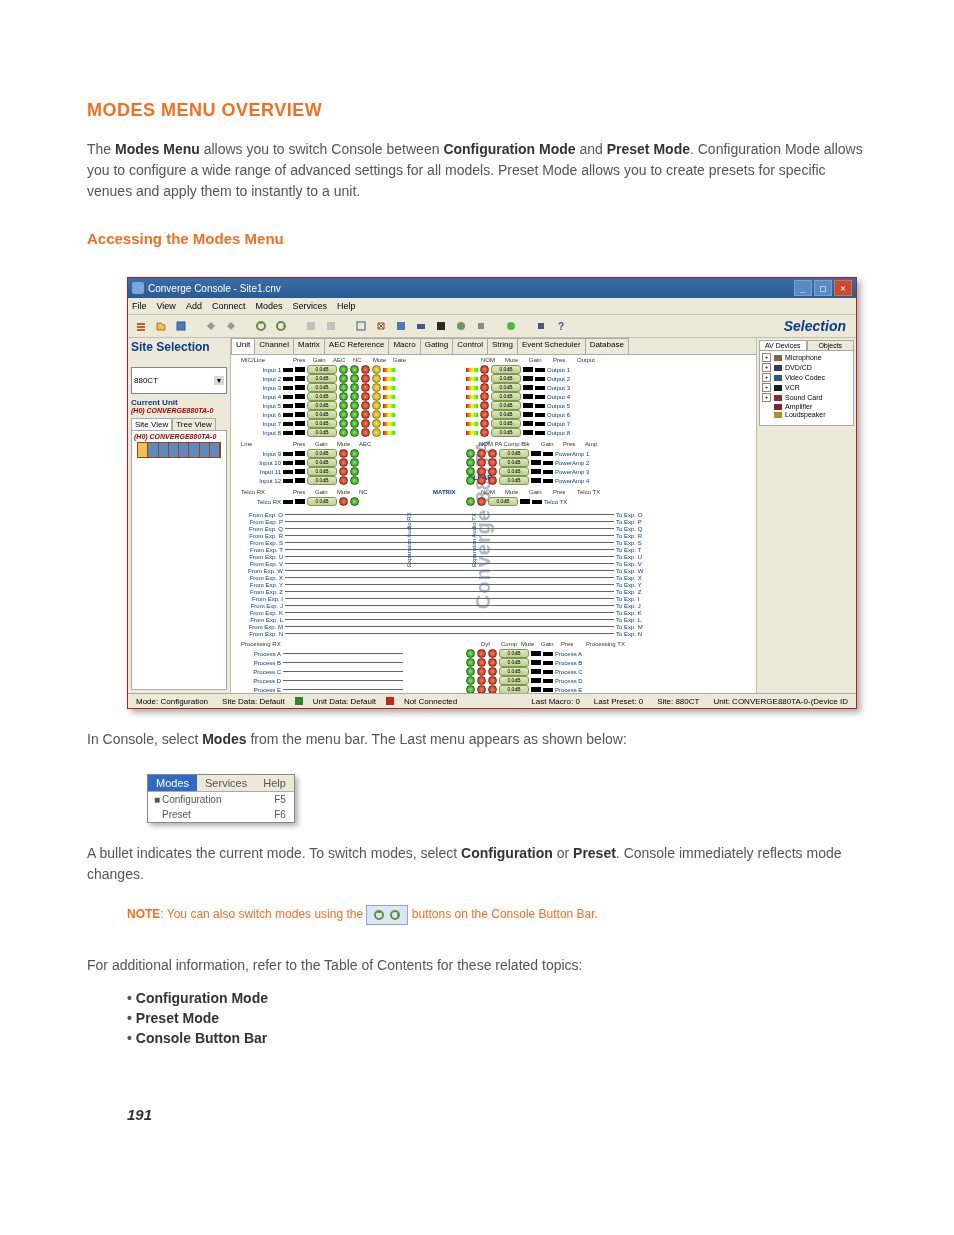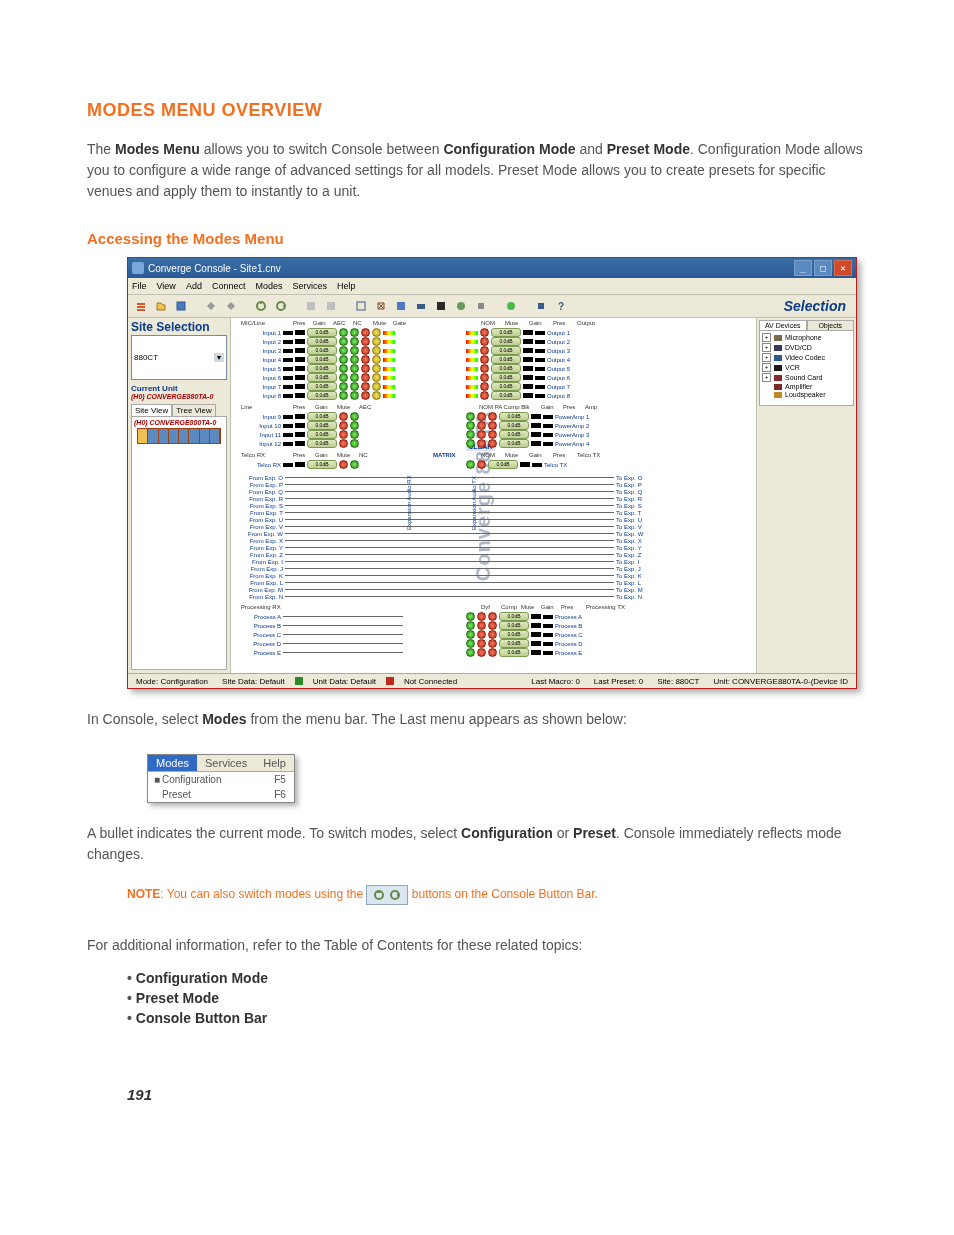--- a/index.html
+++ b/index.html
@@ -1,18 +1,18 @@
 <!DOCTYPE html>
 <html><head>
 <meta charset="utf-8">
 <style>
 body { font-family: Arial, Helvetica, sans-serif; font-size: 14px; color: #555; margin: 0; background: #fff; }
 .page { width: 780px; margin: 100px auto 0 auto; }
 h1 { color: #f37021; font-size: 18px; font-weight: bold; letter-spacing: 0.5px; margin-bottom: 18px; }
-h2 { color: #f37021; font-size: 15px; font-weight: bold; margin-top: 28px; margin-bottom: 10px; }
+h2 { color: #f37021; font-size: 15px; font-weight: bold; margin-top: 28px; margin-bottom: 30px; }
 p { line-height: 1.5; margin: 0 0 14px 0; }
 .bold { font-weight: bold; color: #333; }
 .note-block { margin: 20px 0 30px 40px; color: #f37021; font-size: 12px; }
 .note-block .note-label { font-weight: bold; }
 .note-icons { display: inline-block; vertical-align: middle; border: 1px solid #8fa7c0; background: #dce6f0; padding: 2px 4px; line-height: 1; }
 .note-icons svg { display: inline-block; vertical-align: middle; }
 ul.topics { list-style: none; padding-left: 40px; margin: 10px 0 40px 0; }
 ul.topics li { font-weight: bold; color: #333; margin-bottom: 4px; }
 ul.topics li::before { content: "• "; color: #555; }
 .pagenum { font-weight: bold; font-style: italic; color: #333; margin-top: 60px; padding-left: 40px; font-size: 15px; }
@@ -27,21 +27,21 @@
 .winbtn.close { background: #d04a2a; }
 .menubar { height: 16px; background: #ece9d8; display: flex; align-items: center; padding: 0 4px; font-size: 9px; gap: 10px; border-bottom: 1px solid #c0c0b0; }
 .toolbar { height: 22px; background: #ece9d8; display: flex; align-items: center; padding: 0 4px; border-bottom: 1px solid #c0c0b0; gap: 2px; }
 .tbtn { width: 16px; height: 16px; border: 1px solid transparent; display: flex; align-items: center; justify-content: center; }
 .tbtn.sep { width: 6px; }
 .brand { margin-left: auto; color: #0a3a8a; font-weight: bold; font-style: italic; font-size: 14px; padding-right: 6px; }
 .body { flex: 1; display: flex; overflow: hidden; }
 .leftpanel { width: 102px; background: #ece9d8; border-right: 1px solid #c0c0b0; display: flex; flex-direction: column; font-size: 8px; }
 .sitesel { padding: 2px 3px; }
 .sitesel-label { color: #0a3a8a; font-weight: bold; font-size: 12px; }
-.sitesel-dd { border: 1px solid #7a8a9a; background: #fff; padding: 17px 2px; margin-top: 1px; display: flex; justify-content: space-between; }
+.sitesel-dd { border: 1px solid #7a8a9a; background: #fff; padding: 8px 2px; margin-top: 13px; display: flex; justify-content: space-between; }
 .sitesel-dd .arrow { background: #d0d8e0; width: 10px; text-align: center; }
 .curunit { padding: 2px 3px; }
 .curunit .lbl { color: #0a3a8a; font-weight: bold; }
 .curunit .val { color: #a00; font-weight: bold; font-style: italic; font-size: 7px; }
 .viewtabs { display: flex; margin: 2px 3px 0 3px; }
 .viewtab { border: 1px solid #aaa; border-bottom: none; padding: 1px 3px; background: #ece9d8; font-size: 8px; }
 .viewtab.active { background: #fff; }
 .treearea { flex: 1; border: 1px solid #aaa; margin: 0 3px 3px 3px; background: #fff; padding: 2px; }
 .treeitem { color: #a00; font-weight: bold; font-style: italic; font-size: 7px; }
 .iconstrip { height: 14px; background: linear-gradient(#f07030,#d05020); margin: 2px 3px; border: 1px solid #a04010; display: flex; }
@@ -259,20 +259,32 @@
               <div class="chip"></div>
               <div class="chip"></div>
               <div class="chip"></div>
               <div class="chip"></div>
               <div class="chip"></div>
               <div class="chip"></div>
           </div>
         </div>
       </div>
       <div class="centerpanel">
+        <div class="tabbar" id="s1-tabbar">
+            <div class="tab active">Unit</div>
+            <div class="tab">Channel</div>
+            <div class="tab">Matrix</div>
+            <div class="tab">AEC Reference</div>
+            <div class="tab">Macro</div>
+            <div class="tab">Gating</div>
+            <div class="tab">Control</div>
+            <div class="tab">String</div>
+            <div class="tab">Event Scheduler</div>
+            <div class="tab">Database</div>
+          </div>
         <div class="canvas" id="s1-canvas">
           <div class="centerbadge">Converge 880TA</div>
           <div class="smalllogo">CLEAR</div>
         <span class="colhead" style="left: 10px; top: 2px;">MIC/Line</span>
             <span class="colhead" style="left: 62px; top: 2px;">Pres</span>
             <span class="colhead" style="left: 82px; top: 2px;">Gain</span>
             <span class="colhead" style="left: 102px; top: 2px;">AEC</span>
             <span class="colhead" style="left: 122px; top: 2px;">NC</span>
             <span class="colhead" style="left: 142px; top: 2px;">Mute</span>
             <span class="colhead" style="left: 162px; top: 2px;">Gate</span>

